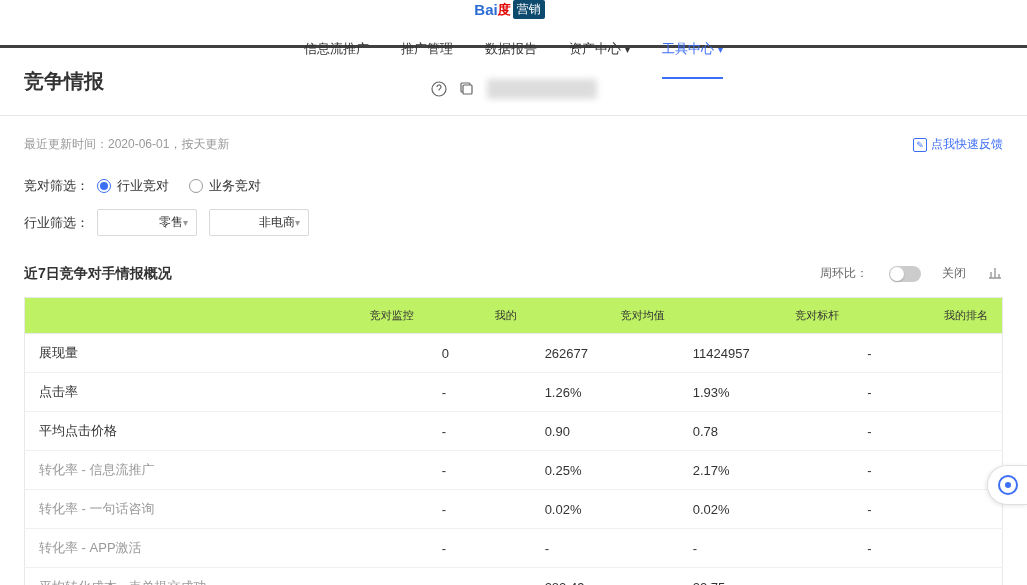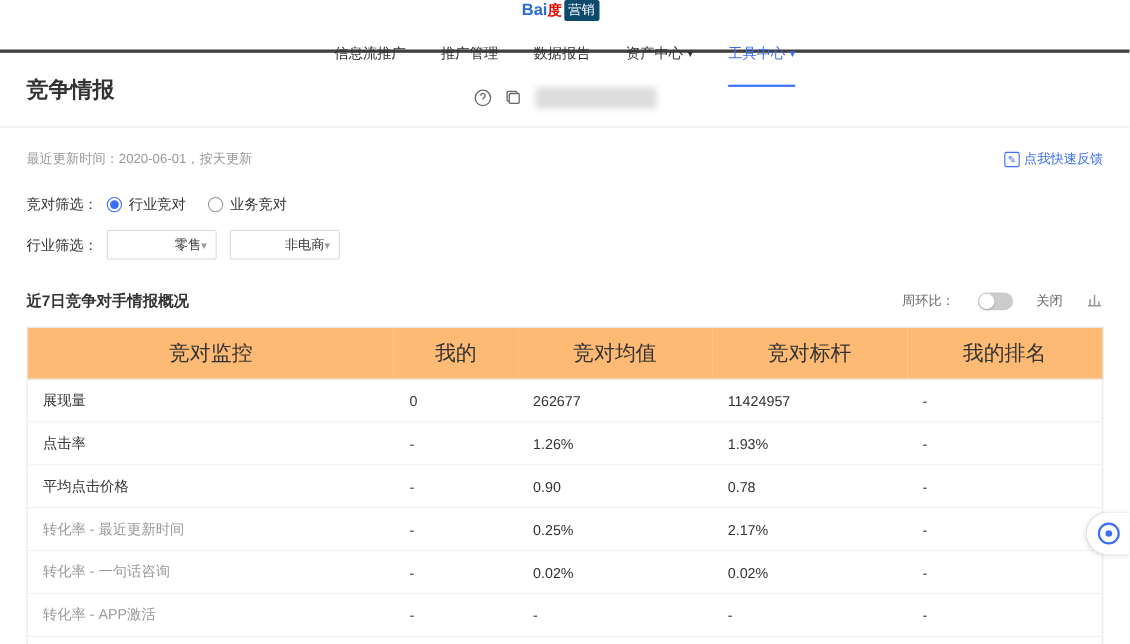--- a/index.html
+++ b/index.html
@@ -44,21 +44,21 @@
     .select-chevron { font-size: 10px; color: #999; }
     
     .section-header { display: flex; justify-content: space-between; align-items: center; margin: 28px 0 14px; }
     .section-title { font-size: 14px; font-weight: 600; }
     .section-controls { display: flex; align-items: center; gap: 21px; font-size: 12px; color: #666; }
     .toggle { width: 32px; height: 16px; background: #ccc; border-radius: 8px; position: relative; cursor: pointer; }
     .toggle-knob { width: 14px; height: 14px; background: #fff; border-radius: 50%; position: absolute; top: 1px; left: 1px; box-shadow: 0 1px 2px rgba(0,0,0,0.2); }
     .chart-icon { cursor: pointer; color: #999; }
     
     .table { width: 100%; border-collapse: collapse; border: 1px solid #e8e8e8; }
-    .table th { background: #fdba74; text-align: center; padding: 10px 14px; font-weight: 500; font-size: 19px; border-bottom: 1px solid #e8e8e8; }
+    .table th { background: #bef264; text-align: right; padding: 10px 14px; font-weight: 500; font-size: 11px; border-bottom: 1px solid #e8e8e8; }
     .table td { padding: 10px 14px; border-bottom: 1px solid #f0f0f0; font-size: 13px; }
     .table td.muted { color: #999; }
     .table tr:last-child td { border-bottom: none; }
     
     .float-btn { position: fixed; right: 0; bottom: 80px; width: 40px; height: 40px; background: #fff; border: 1px solid #e0e0e0; border-right: none; border-radius: 20px 0 0 20px; display: flex; align-items: center; justify-content: center; cursor: pointer; box-shadow: -1px 1px 4px rgba(0,0,0,0.1); }
     .float-btn-icon { width: 20px; height: 20px; border: 2px solid #3d6ef6; border-radius: 50%; position: relative; }
     .float-btn-icon::after { content: ""; position: absolute; width: 6px; height: 6px; background: #3d6ef6; border-radius: 50%; top: 5px; left: 5px; }
   </style>
 </head>
 <body>
@@ -189,21 +189,21 @@
           <td>-</td>
         </tr>
         <tr>
           <td>平均点击价格</td>
           <td>-</td>
           <td>0.90</td>
           <td>0.78</td>
           <td>-</td>
         </tr>
         <tr>
-          <td class="muted">转化率 - 最近更新时间</td>
+          <td class="muted">转化率 - 信息流推广</td>
           <td>-</td>
           <td>0.25%</td>
           <td>2.17%</td>
           <td>-</td>
         </tr>
         <tr>
           <td class="muted">转化率 - 一句话咨询</td>
           <td>-</td>
           <td>0.02%</td>
           <td>0.02%</td>

